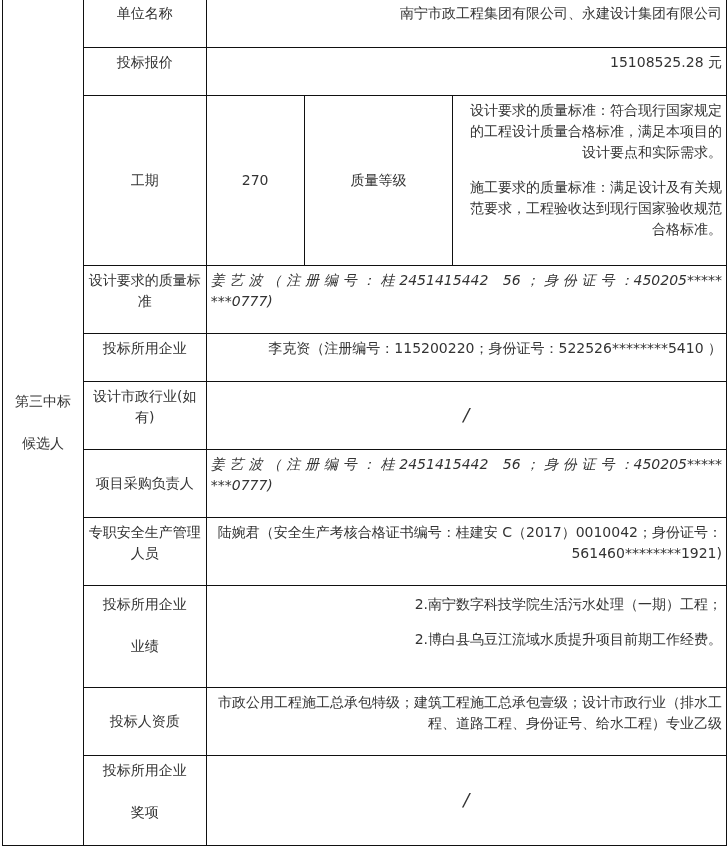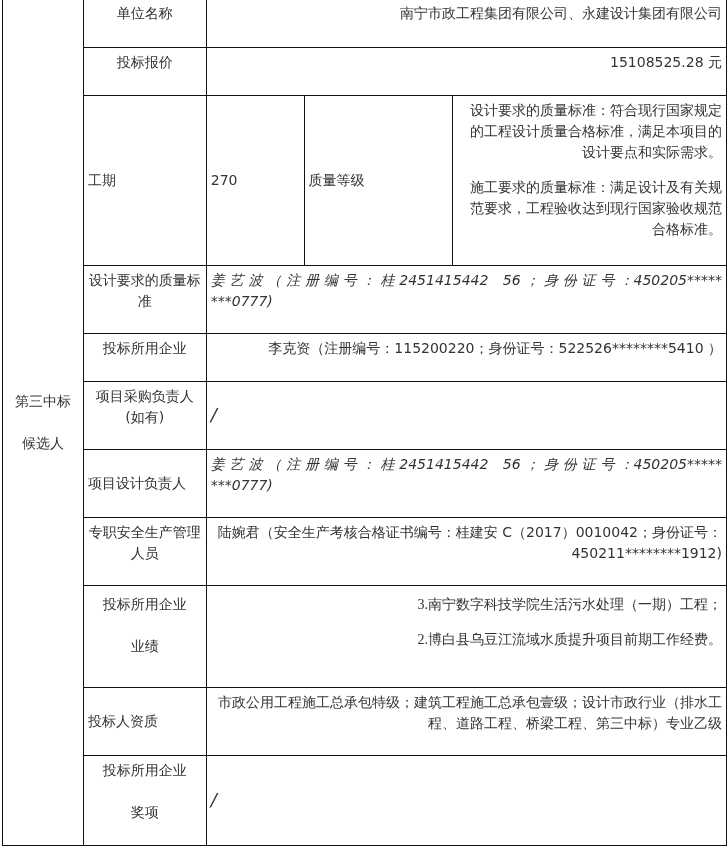--- a/index.html
+++ b/index.html
@@ -15,25 +15,25 @@
     }
     .doc td {
       border: 1.5px solid #111111;
       padding: 0 4px;
       vertical-align: top;
       word-break: break-all;
     }
     .c-side { width: 72px; text-align: center; vertical-align: middle !important; }
     .c-label { text-align: center; }
     .c-val { text-align: right; }
-    .mid { vertical-align: middle !important; text-align: left; }
+    .mid { vertical-align: middle !important; text-align: center; }
     .justify { text-align: justify; text-align-last: left; font-style: italic; }
     .side-text { line-height: 42px; }
     .pt { padding-top: 4px !important; }
-    .gap p { margin: 0; font-family: Liberation Serif, serif; }
+    .gap p { margin: 0; }
     .gap p + p { margin-top: 14px; }
     .slash { font-size: 18px; font-style: italic; }
     .label-sp p { margin: 0; }
     .label-sp p + p { margin-top: 21px; }
   </style>
 </head>
 <body>
 
 <table class="doc">
   <colgroup>
@@ -75,50 +75,50 @@
       <td class="c-label pt">设计要求的质量标准</td>
       <td class="c-val pt justify" colspan="3">姜 艺 波 （ 注 册 编 号 ： 桂 2451415442　56 ； 身 份 证 号 ：450205********0777)</td>
     </tr>
 
     <tr style="height:48px">
       <td class="c-label pt">投标所用企业</td>
       <td class="c-val pt" colspan="3" style="padding-left:30px">李克资（注册编号：115200220；身份证号：522526********5410 ）</td>
     </tr>
 
     <tr style="height:68px">
-      <td class="c-label pt">项目采购负责人(如有)</td>
+      <td class="c-label pt">设计市政行业(如有)</td>
       <td class="mid" colspan="3">
         <span class="slash">/</span>
       </td>
     </tr>
 
     <tr style="height:68px">
-      <td class="mid">项目设计负责人</td>
+      <td class="mid">项目采购负责人</td>
       <td class="c-val pt justify" colspan="3">姜 艺 波 （ 注 册 编 号 ： 桂 2451415442　56 ； 身 份 证 号 ：450205********0777)</td>
     </tr>
 
     <tr style="height:68px">
       <td class="c-label pt">专职安全生产管理人员</td>
-      <td class="c-val pt" colspan="3">陆婉君（安全生产考核合格证书编号：桂建安 C（2017）0010042；身份证号：450211********1912)</td>
+      <td class="c-val pt" colspan="3">陆婉君（安全生产考核合格证书编号：桂建安 C（2017）0010042；身份证号：561460********1921)</td>
     </tr>
 
     <tr style="height:102px">
       <td class="c-label label-sp" style="padding-top:8px">
         <p>投标所用企业</p>
         <p>业绩</p>
       </td>
       <td class="c-val gap" colspan="3" style="padding-top:8px">
-        <p>3.南宁数字科技学院生活污水处理（一期）工程；</p>
+        <p>2.南宁数字科技学院生活污水处理（一期）工程；</p>
         <p>2.博白县乌豆江流域水质提升项目前期工作经费。</p>
       </td>
     </tr>
 
     <tr style="height:68px">
       <td class="mid">投标人资质</td>
-      <td class="c-val pt" colspan="3">市政公用工程施工总承包特级；建筑工程施工总承包壹级；设计市政行业（排水工程、道路工程、桥梁工程、第三中标）专业乙级</td>
+      <td class="c-val pt" colspan="3">市政公用工程施工总承包特级；建筑工程施工总承包壹级；设计市政行业（排水工程、道路工程、身份证号、给水工程）专业乙级</td>
     </tr>
 
     <tr style="height:90px">
       <td class="c-label label-sp" style="padding-top:4px">
         <p>投标所用企业</p>
         <p>奖项</p>
       </td>
       <td class="mid" colspan="3">
         <span class="slash">/</span>
       </td>

